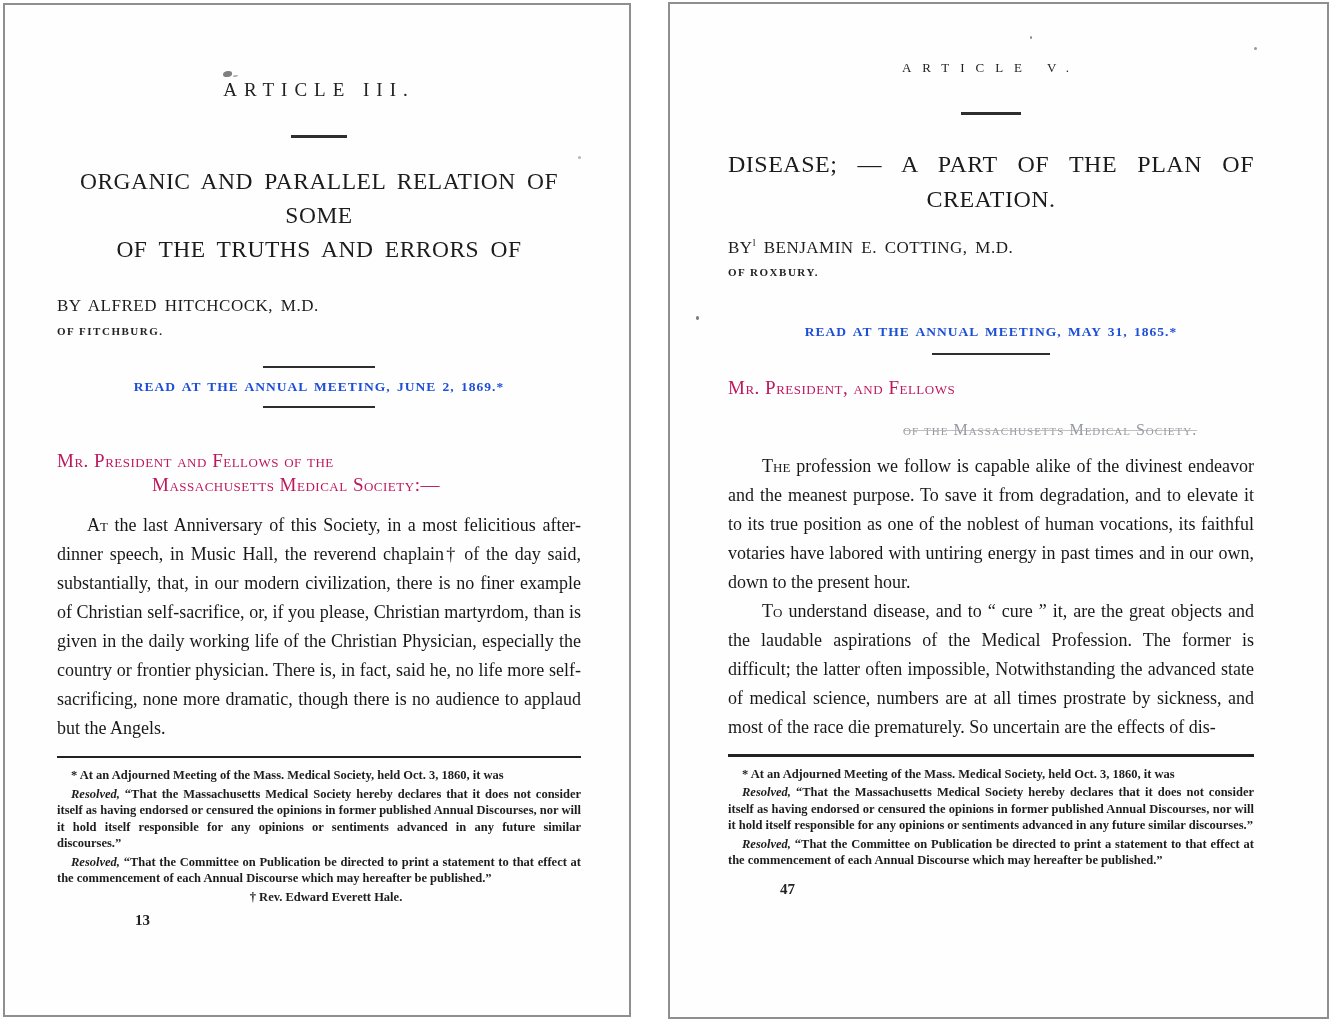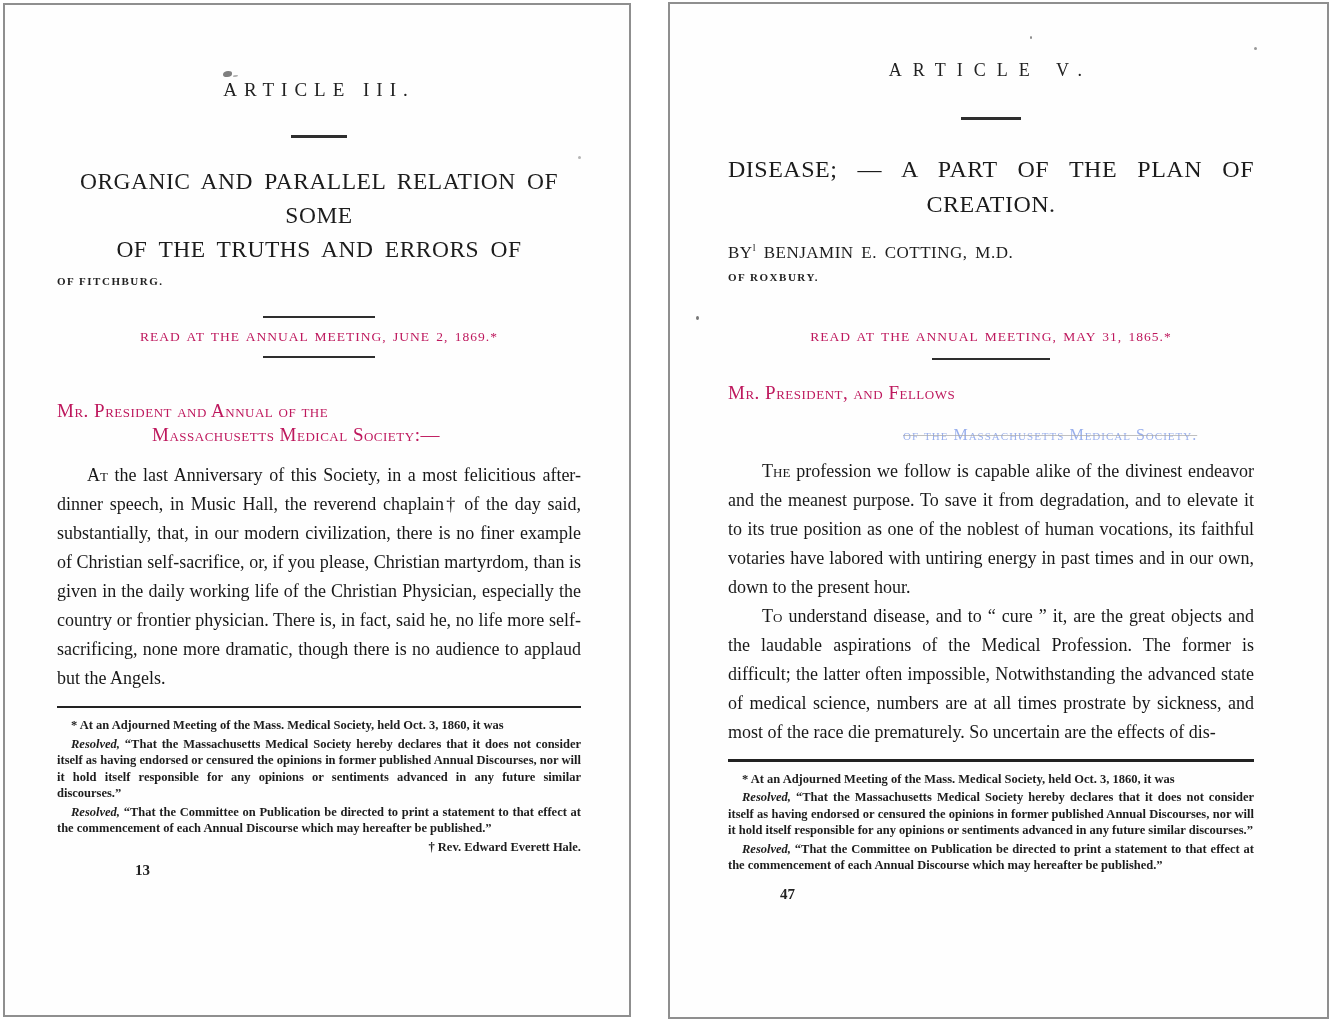--- a/index.html
+++ b/index.html
@@ -14,66 +14,66 @@
     position:absolute;background:#fefefe;border:2px solid #8f8f8f;
     box-sizing:border-box;
   }
   .page-left{left:3px;top:3px;width:628px;height:1014px;padding:0 48px 0 52px;}
   .page-right{left:668px;top:2px;width:661px;height:1017px;padding:0 73px 0 58px;}
 
   .article-heading{
     text-align:center;font-size:19px;letter-spacing:7px;color:#222;
     white-space:nowrap;
   }
-  .page-right .article-heading{letter-spacing:11px;font-size:18px;}
+  .page-right .article-heading{letter-spacing:11px;font-size:13px;}
 
   .rule{border:0;background:#2e2e2e;margin-left:auto;margin-right:auto;}
   .rule-sm{width:56px;height:3px;}
   .rule-md{width:112px;height:2px;}
   .fn-rule{width:100%;height:2px;margin-left:0;background:#222;}
 
   .main-title{
     text-align:center;font-size:23.5px;line-height:34px;color:#1c1c1c;
     letter-spacing:0.5px;word-spacing:5px;
   }
   .page-right .main-title{font-size:24px;line-height:35px;}
   .title-justify{text-align:justify;text-align-last:justify;}
   .title-center{text-align:center;}
 
   .byline{font-size:17px;letter-spacing:0.5px;word-spacing:3px;color:#1c1c1c;}
   .byline sup{font-size:10px;vertical-align:super;}
   .byline-loc{text-align:left;font-size:11px;font-weight:bold;letter-spacing:1.5px;color:#222;}
 
   .read-line{
-    text-align:center;font-size:13.5px;font-weight:normal;letter-spacing:1px;
-    word-spacing:2px;color:#be185d;
+    text-align:center;font-size:13.5px;font-weight:bold;letter-spacing:1px;
+    word-spacing:2px;color:#1d4ed8;
   }
 
   .salutation{font-size:19px;font-variant:small-caps;letter-spacing:0.5px;color:#be185d;}
   .sal2{padding-left:95px;}
   .page-right .sal2{padding-left:175px;}
   .sal-faint{
-    opacity:0.45;color:#1d4ed8;filter:blur(0.5px);
+    opacity:0.45;color:#0f172a;filter:blur(0.5px);
     text-decoration:line-through;text-decoration-color:rgba(70,70,70,0.75);
     font-size:16px;letter-spacing:1px;
   }
 
   .body-para{
     font-size:18px;line-height:29px;text-align:justify;color:#181818;
     text-indent:30px;margin:0;
   }
   .page-right .body-para{text-indent:34px;}
   .lead{font-variant:small-caps;}
 
   .footnotes{margin-top:9px;}
   .footnotes p{
     margin:0 0 2px 0;font-size:12.5px;line-height:16.5px;font-weight:600;
     text-align:justify;text-indent:14px;color:#1d1d1d;
   }
-  .footnotes .fn-single{text-align:right;}
+  .footnotes .fn-single{text-align:center;}
   .fn-italic{font-style:italic;}
 
   .page-number{font-size:15px;font-weight:600;color:#222;margin-top:7px;}
   .page-left .page-number{margin-left:78px;}
   .page-right .page-number{margin-left:52px;margin-top:12px;font-family:Liberation Serif, serif;}
 
   .ink-smudge{
     position:absolute;left:218px;top:66px;width:9px;height:6px;
     background:#555;border-radius:60% 40% 55% 45%;opacity:0.75;
     box-shadow:8px 2px 0 -2px #999;
@@ -112,27 +112,28 @@
   <span class="ink-smudge"></span>
 
   <div class="article-heading">ARTICLE III.</div>
   <div class="rule rule-sm"></div>
 
   <div class="main-title">
     <div>ORGANIC AND PARALLEL RELATION OF SOME</div>
     <div>OF THE TRUTHS AND ERRORS OF</div>
   </div>
 
+  <div class="byline">BY ALFRED HITCHCOCK, M.D.</div>
   <div class="byline-loc">OF FITCHBURG.</div>
 
   <div class="rule rule-md rule-above"></div>
   <div class="read-line">READ AT THE ANNUAL MEETING, JUNE 2, 1869.*</div>
   <div class="rule rule-md rule-below"></div>
 
-  <div class="salutation">Mr. President and Annual of the</div>
+  <div class="salutation">Mr. President and Fellows of the</div>
   <div class="salutation sal2">Massachusetts Medical Society:—</div>
 
   <p class="body-para"><span class="lead">At</span> <span>the last Anniversary of this Society, in a most felicitious after-dinner speech, in Music Hall, the reverend chaplain† of the day said, substantially, that, in our modern civilization, there is no finer example of Christian self-sacrifice, or, if you please, Christian martyrdom, than is given in the daily working life of the Christian Physician, especially the country or frontier physician.  There is, in fact, said he, no life more self-sacrificing, none more dramatic, though there is no audience to applaud but the Angels.</span></p>
 
   <div class="rule fn-rule"></div>
 
   <div class="footnotes">
     <p><span>*</span> <span>At an Adjourned Meeting of the Mass. Medical Society, held Oct. 3, 1860, it was</span></p>
     <p><span class="fn-italic">Resolved,</span> <span>“That the Massachusetts Medical Society hereby declares that it does not consider itself as having endorsed or censured the opinions in former published Annual Discourses, nor will it hold itself responsible for any opinions or sentiments advanced in any future similar discourses.”</span></p>
     <p><span class="fn-italic">Resolved,</span> <span>“That the Committee on Publication be directed to print a statement to that effect at the commencement of each Annual Discourse which may hereafter be published.”</span></p>

